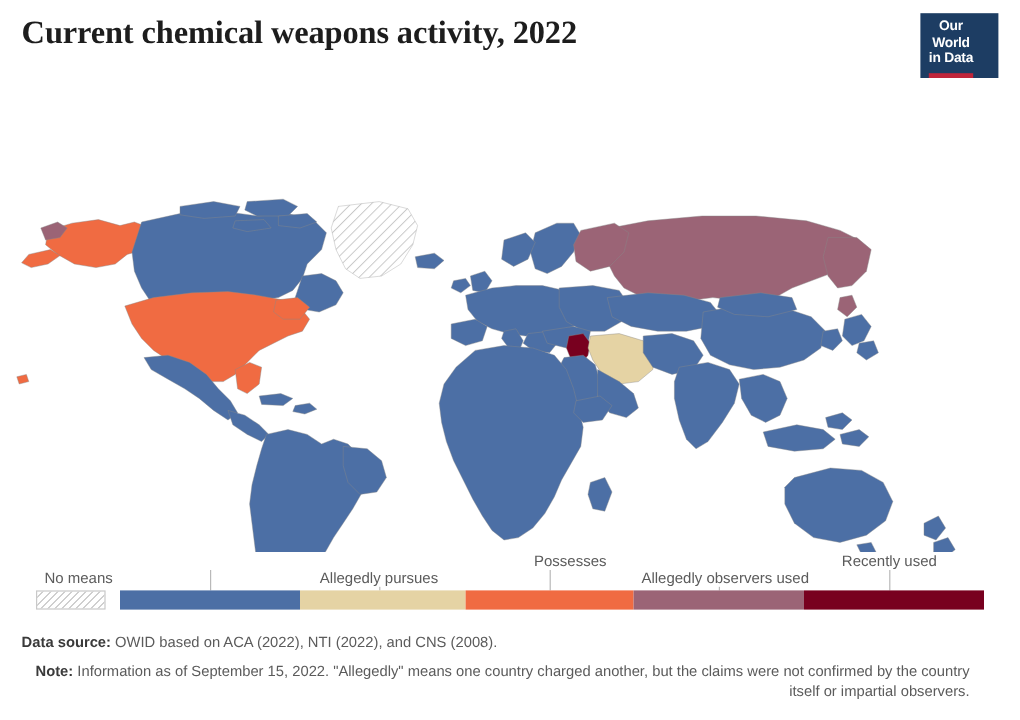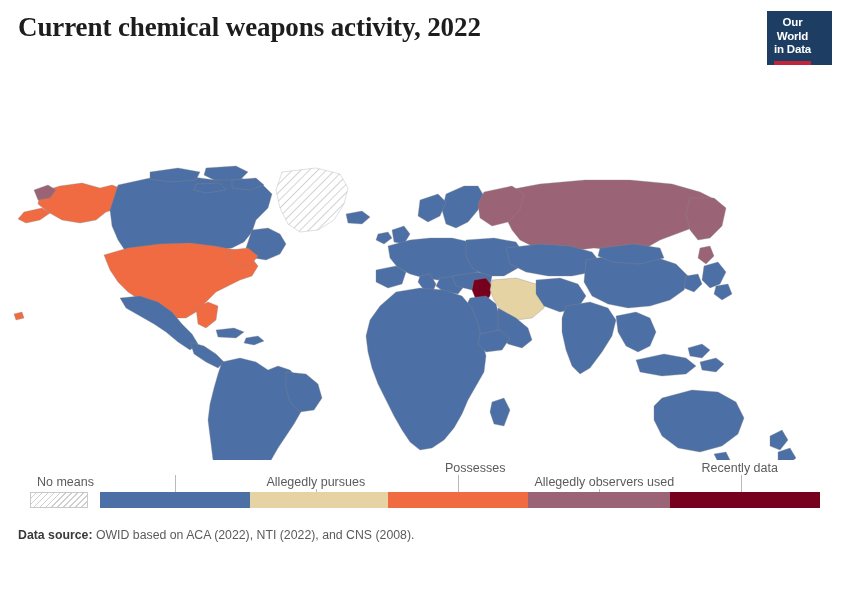--- a/index.html
+++ b/index.html
@@ -179,21 +179,21 @@
   <div class="legend">
     <div class="legend-labels" id="legend-labels">
         <div class="lgd-label" style="top: 13px; left: 37px;">No means</div>
         <div class="lgd-tick" style="left: 175px; top: 13px; height: 17px;"></div>
         <div class="lgd-label" style="top: 13px; left: 266.5px;">Allegedly pursues</div>
         <div class="lgd-tick" style="left: 316px; top: 27px; height: 3px;"></div>
         <div class="lgd-label" style="top: -1px; left: 445px;">Possesses</div>
         <div class="lgd-tick" style="left: 458px; top: 13px; height: 17px;"></div>
         <div class="lgd-label" style="top: 13px; left: 534.5px;">Allegedly observers used</div>
         <div class="lgd-tick" style="left: 599px; top: 27px; height: 3px;"></div>
-        <div class="lgd-label" style="top: -1px; left: 701.5px;">Recently data</div>
+        <div class="lgd-label" style="top: -1px; left: 701.5px;">Recently used</div>
         <div class="lgd-tick" style="left: 741px; top: 13px; height: 17px;"></div>
       </div>
     <div class="bar-row">
       <div class="nodata-swatch"></div>
       <div id="legend-segments">
           <div class="seg" style="left: 100px; width: 150px; background: rgb(76, 111, 165);"></div>
           <div class="seg" style="left: 250px; width: 138px; background: rgb(229, 211, 164);"></div>
           <div class="seg" style="left: 388px; width: 140px; background: rgb(240, 107, 66);"></div>
           <div class="seg" style="left: 528px; width: 142px; background: rgb(155, 100, 118);"></div>
           <div class="seg" style="left: 670px; width: 150px; background: rgb(120, 0, 31);"></div>
@@ -201,15 +201,19 @@
     </div>
   </div>
 
   <div class="footer">
     <div class="f-row1">
       <div class="f-src">
         <b>Data source:</b>
         <span>OWID based on ACA (2022), NTI (2022), and CNS (2008).</span>
       </div>
     </div>
+    <div class="f-note">
+      <b>Note:</b>
+      <span>Information as of September 15, 2022. "Allegedly" means one country charged another, but the claims were not confirmed by the country itself or impartial observers.</span>
+    </div>
   </div>
 
 </div>
 
 </body></html>

